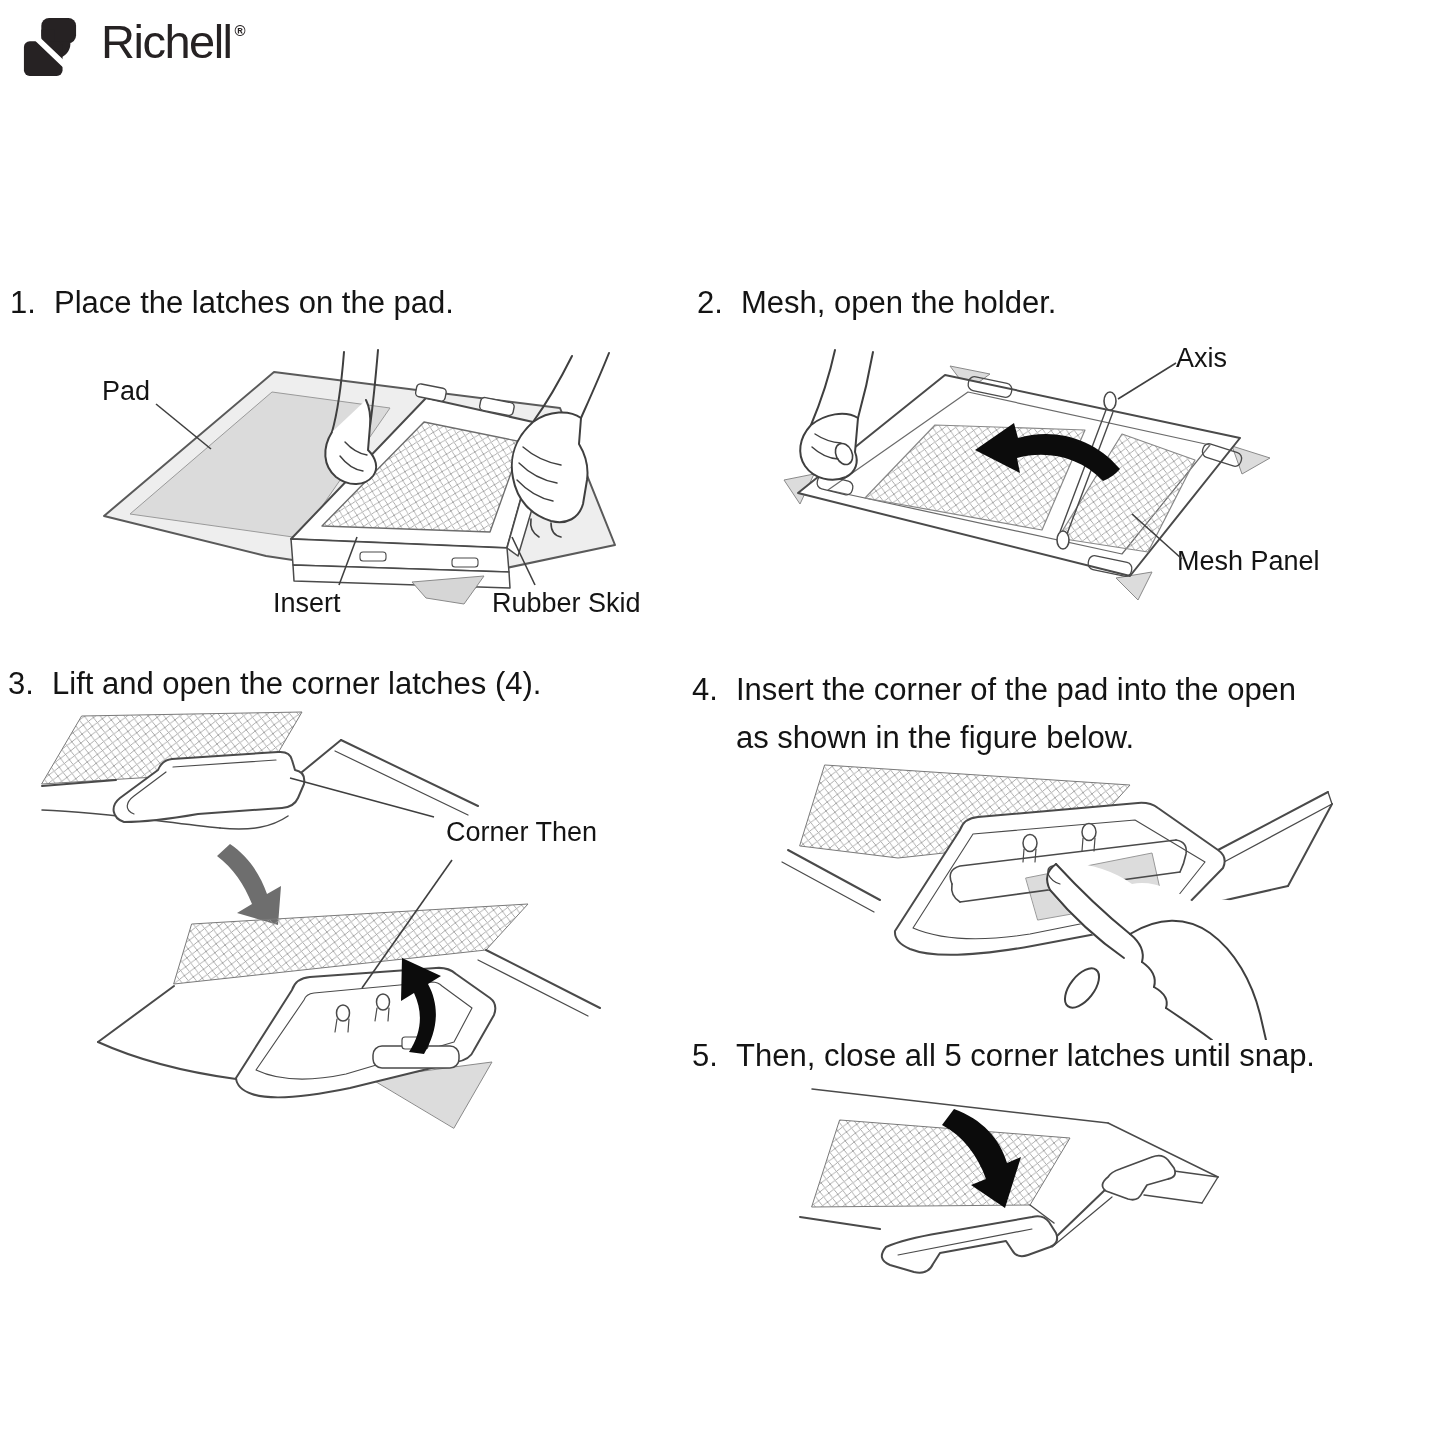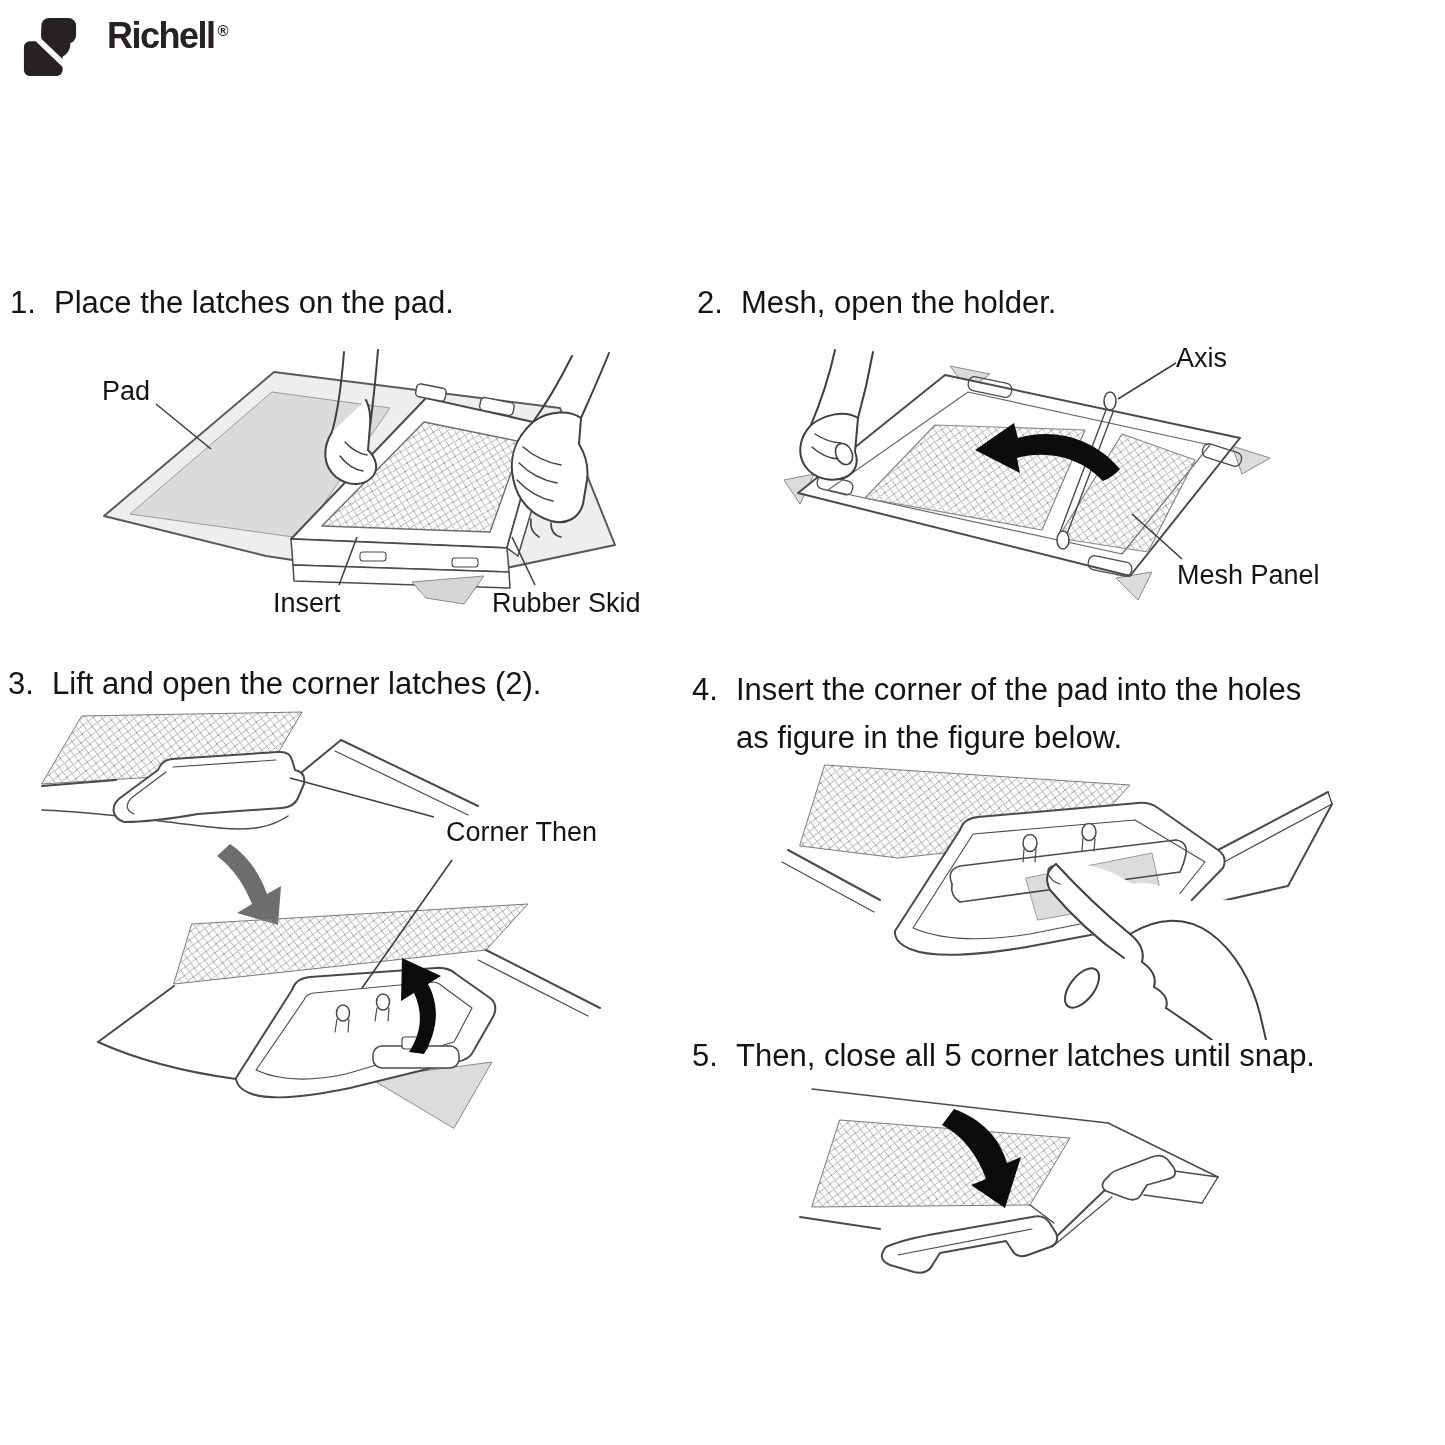--- a/index.html
+++ b/index.html
@@ -5,39 +5,39 @@
   html,body{margin:0;padding:0;}
   body{
     width:1445px;height:1445px;background:#ffffff;
     font-family:"Liberation Sans", sans-serif;
     position:relative;overflow:hidden;color:#171717;
   }
   .page{position:absolute;inset:0;}
   
   .logo{position:absolute;left:22px;top:14px;display:flex;align-items:flex-start;}
   .logo-mark{width:56px;height:62px;margin-top:2px;}
-  .logo-text{font-weight:bold;font-size:36px;letter-spacing:-1.5px;color:#262223;margin-left:29px;line-height:1.2;}
+  .logo-text{font-weight:normal;font-size:47px;letter-spacing:-1.5px;color:#262223;margin-left:23px;line-height:1.2;}
   .logo-reg{font-weight:bold;font-size:15px;color:#262223;margin-left:3px;margin-top:8px;}
   
   .step{position:absolute;display:flex;font-size:31px;line-height:1.18;color:#141414;}
   .step .num{flex:0 0 44px;}
   .step .txt{white-space:nowrap;}
   .s1{left:10px;top:285px;}
   .s2{left:697px;top:285px;}
   .s3{left:8px;top:666px;}
   .s4{left:692px;top:666px;line-height:1.55;}
   .s4 .txt{white-space:normal;max-width:600px;}
   .s5{left:692px;top:1038px;}
   
   .plabel{position:absolute;font-size:27px;line-height:1.1;color:#141414;white-space:nowrap;}
   .lbl-pad{left:102px;top:377px;}
   .lbl-holder{left:273px;top:589px;}
   .lbl-rubber{left:492px;top:589px;}
   .lbl-axis{left:1176px;top:344px;}
-  .lbl-mesh{left:1177px;top:561px;}
+  .lbl-mesh{left:1177px;top:547px;}
   .lbl-latch{left:446px;top:818px;}
   
   .fig{position:absolute;}
   .f1{left:60px;top:330px;width:680px;height:310px;}
   .f2{left:740px;top:330px;width:705px;height:320px;}
   .f3{left:40px;top:710px;width:650px;height:430px;}
   .f4{left:780px;top:750px;width:560px;height:290px;}
   .f5{left:700px;top:1075px;width:600px;height:200px;}
 </style>
 </head>
@@ -62,25 +62,25 @@
   <div class="step s1">
     <span class="num">1.</span>
     <span class="txt">Place the latches on the pad.</span>
   </div>
   <div class="step s2">
     <span class="num">2.</span>
     <span class="txt">Mesh, open the holder.</span>
   </div>
   <div class="step s3">
     <span class="num">3.</span>
-    <span class="txt">Lift and open the corner latches (2).</span>
+    <span class="txt">Lift and open the corner latches (4).</span>
   </div>
   <div class="step s4">
     <span class="num">4.</span>
-    <span class="txt">Insert the corner of the pad into the holes as figure in the figure below.</span>
+    <span class="txt">Insert the corner of the pad into the open as shown in the figure below.</span>
   </div>
   <div class="step s5">
     <span class="num">5.</span>
     <span class="txt">Then, close all 5 corner latches until snap.</span>
   </div>
 
   <div class="plabel lbl-pad">Pad</div>
   <div class="plabel lbl-holder">Insert</div>
   <div class="plabel lbl-rubber">Rubber Skid</div>
   <div class="plabel lbl-axis">Axis</div>

